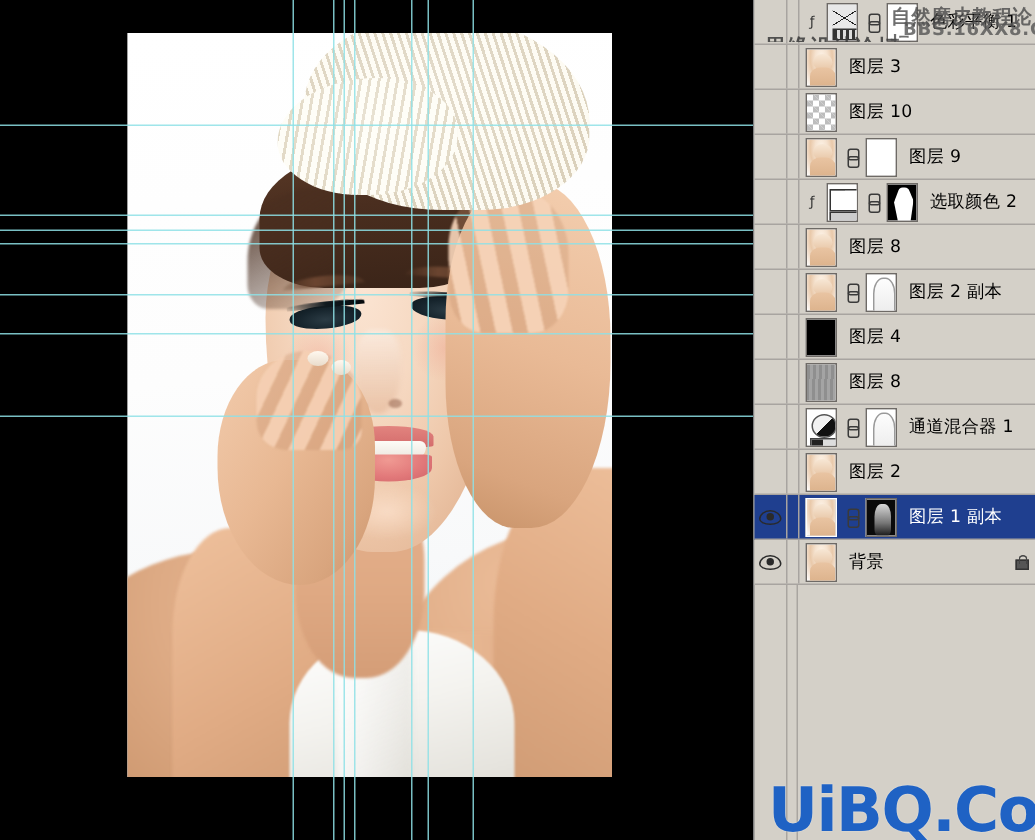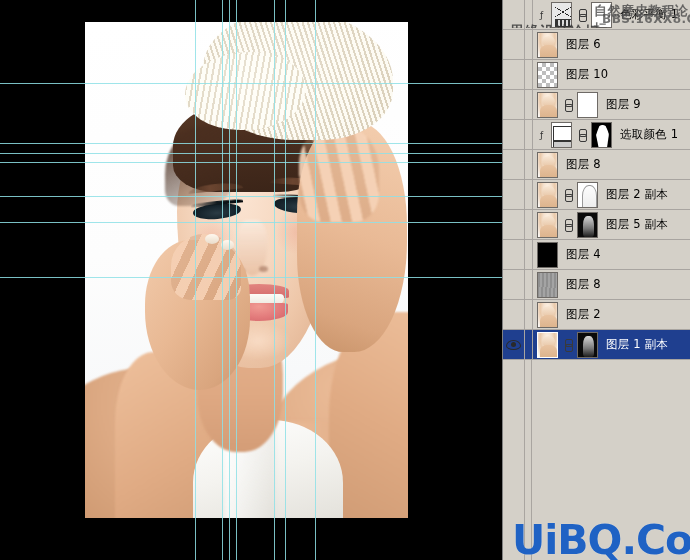--- a/index.html
+++ b/index.html
@@ -488,21 +488,21 @@
           <div class="layer-name">色彩平衡 1</div>
         </div>
         <div class="layer-row">
           <div class="eye-cell"></div>
           <div class="link-cell"></div>
           <div class="thumbs">
             <div class="thumb">
               <div class="t-portrait"></div>
             </div>
           </div>
-          <div class="layer-name">图层 6</div>
+          <div class="layer-name">图层 3</div>
         </div>
         <div class="layer-row">
           <div class="eye-cell"></div>
           <div class="link-cell"></div>
           <div class="thumbs">
             <div class="thumb">
               <div class="t-checker"></div>
             </div>
           </div>
           <div class="layer-name">图层 10</div>
@@ -527,21 +527,21 @@
           <div class="thumbs">
             <div class="fx-mark">ƒ</div>
             <div class="thumb">
               <div class="t-selcolor"></div>
             </div>
             <div class="chain"></div>
             <div class="thumb">
               <div class="t-mask-fig"></div>
             </div>
           </div>
-          <div class="layer-name">选取颜色 1</div>
+          <div class="layer-name">选取颜色 2</div>
         </div>
         <div class="layer-row">
           <div class="eye-cell"></div>
           <div class="link-cell"></div>
           <div class="thumbs">
             <div class="thumb">
               <div class="t-portrait"></div>
             </div>
           </div>
           <div class="layer-name">图层 8</div>
@@ -558,48 +558,48 @@
               <div class="t-sketch"></div>
             </div>
           </div>
           <div class="layer-name">图层 2 副本</div>
         </div>
         <div class="layer-row">
           <div class="eye-cell"></div>
           <div class="link-cell"></div>
           <div class="thumbs">
             <div class="thumb">
-              <div class="t-portrait"></div>
+              <div class="t-black"></div>
+            </div>
+          </div>
+          <div class="layer-name">图层 4</div>
+        </div>
+        <div class="layer-row">
+          <div class="eye-cell"></div>
+          <div class="link-cell"></div>
+          <div class="thumbs">
+            <div class="thumb">
+              <div class="t-gray"></div>
+            </div>
+          </div>
+          <div class="layer-name">图层 8</div>
+        </div>
+        <div class="layer-row">
+          <div class="eye-cell"></div>
+          <div class="link-cell"></div>
+          <div class="thumbs">
+            <div class="thumb">
+              <div class="t-mixer"></div>
             </div>
             <div class="chain"></div>
             <div class="thumb">
-              <div class="t-dark-fig"></div>
-            </div>
-          </div>
-          <div class="layer-name">图层 5 副本</div>
-        </div>
-        <div class="layer-row">
-          <div class="eye-cell"></div>
-          <div class="link-cell"></div>
-          <div class="thumbs">
-            <div class="thumb">
-              <div class="t-black"></div>
-            </div>
-          </div>
-          <div class="layer-name">图层 4</div>
-        </div>
-        <div class="layer-row">
-          <div class="eye-cell"></div>
-          <div class="link-cell"></div>
-          <div class="thumbs">
-            <div class="thumb">
-              <div class="t-gray"></div>
-            </div>
-          </div>
-          <div class="layer-name">图层 8</div>
+              <div class="t-sketch"></div>
+            </div>
+          </div>
+          <div class="layer-name">通道混合器 1</div>
         </div>
         <div class="layer-row">
           <div class="eye-cell"></div>
           <div class="link-cell"></div>
           <div class="thumbs">
             <div class="thumb">
               <div class="t-portrait"></div>
             </div>
           </div>
           <div class="layer-name">图层 2</div>
@@ -612,20 +612,33 @@
           <div class="thumbs">
             <div class="thumb sel-border">
               <div class="t-portrait"></div>
             </div>
             <div class="chain"></div>
             <div class="thumb">
               <div class="t-dark-fig"></div>
             </div>
           </div>
           <div class="layer-name">图层 1 副本</div>
+        </div>
+        <div class="layer-row">
+          <div class="eye-cell">
+            <div class="eye-glyph"></div>
+          </div>
+          <div class="link-cell"></div>
+          <div class="thumbs">
+            <div class="thumb">
+              <div class="t-portrait"></div>
+            </div>
+          </div>
+          <div class="layer-name">背景</div>
+          <div class="lock-icon"></div>
         </div>
       </div>
   </div>
 
   <div id="wm-top">
     <div class="wm-cn-a">思缘设计论坛</div>
     <div class="wm-cn-b">自然磨皮教程论坛</div>
     <div class="wm-cn-c">BBS.16XX8.COM</div>
   </div>
 

